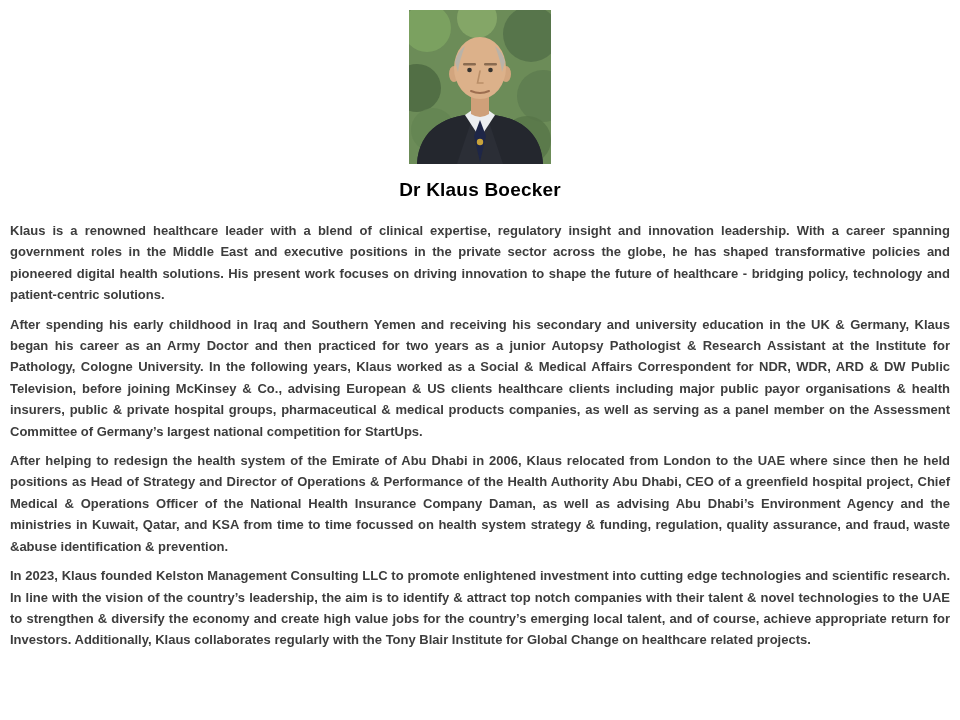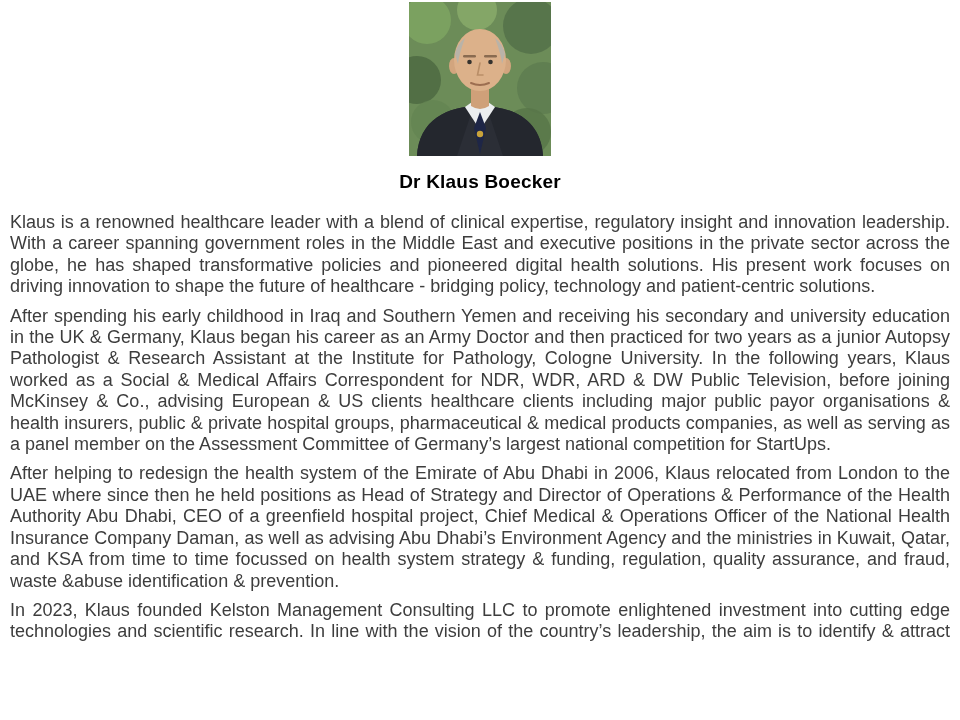--- a/index.html
+++ b/index.html
@@ -8,20 +8,21 @@
     padding: 0;
     background: #ffffff;
     font-family: "Liberation Sans", "DejaVu Sans", sans-serif;
   }
   .page {
     position: relative;
     width: 960px;
     height: 644px;
     background: #ffffff;
     overflow: hidden;
+    margin-top: 8px;
   }
   .photo-wrap {
     width: 142px;
     height: 154px;
     margin: 2px auto 0 auto;
     overflow: hidden;
     background: #6f8f5a;
   }
   .photo-wrap svg { display: block; }
   .name {
@@ -38,25 +39,26 @@
     font-size: 15px;
     font-weight: 400;
     color: #1f1f1f;
   }
   .bio {
     margin: 19px 0 0 0;
     padding: 0 10px;
   }
   .bio p {
     margin: 0 0 8px 0;
-    font-size: 18px;
+    font-size: 13px;
     line-height: 21.4px;
     color: #3d3d3d;
     text-align: justify;
     text-justify: inter-word;
+    font-weight: bold;
   }
 </style>
 </head>
 <body>
 
 <div class="page">
 
   <div class="photo-wrap">
     <svg viewBox="0 0 142 154" width="142" height="154" xmlns="http://www.w3.org/2000/svg">
 

